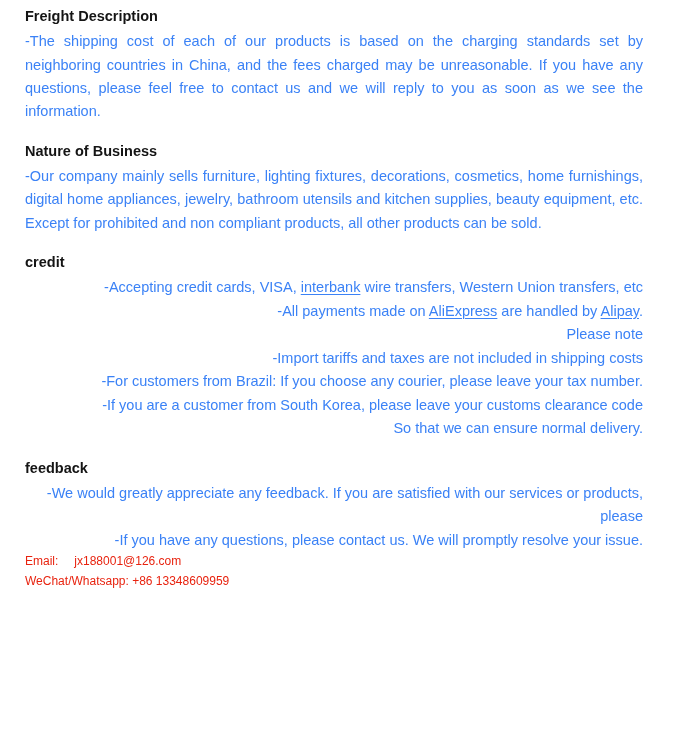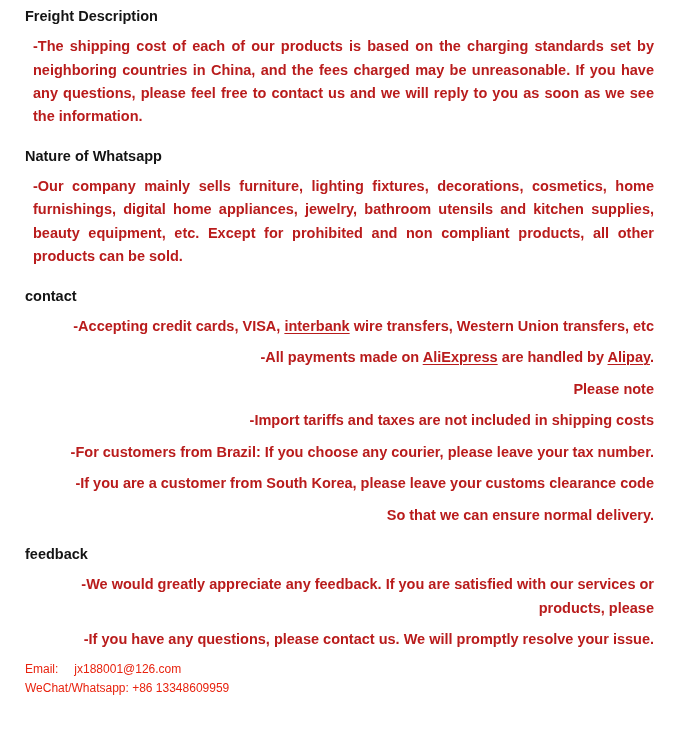--- a/index.html
+++ b/index.html
@@ -11,44 +11,43 @@
     width: 676px;
     height: 729px;
     font-family: "Liberation Sans", sans-serif;
     color: #1a1a1a;
     -webkit-font-smoothing: antialiased;
   }
   .page {
     box-sizing: border-box;
     width: 676px;
     height: 729px;
-    padding: 6px 14px 0 25px;
+    padding: 6px 33px 0 25px;
     position: relative;
   }
   .section {
     margin: 0;
   }
   .section + .section {
     margin-top: 17px;
   }
   .heading {
     font-size: 14.5px;
     font-weight: bold;
     line-height: 1.45;
     margin: 0 0 3px 0;
     color: #141414;
   }
   .para {
     font-size: 14.5px;
     line-height: 1.62;
-    margin: 8px;
+    margin: 0;
     text-align: justify;
     text-justify: inter-word;
-    color: #b91c1c;
-    font-weight: bold;
+    color: #3b82f6;
   }
   .para.nojust {
     text-align: right;
   }
   .underline {
     text-decoration: underline;
     text-decoration-thickness: 1px;
     text-underline-offset: 2px;
   }
   .contact {
@@ -71,26 +70,26 @@
 <body>
 
 <div class="page">
 
   <div class="section">
     <div class="heading">Freight Description</div>
     <p class="para">-The shipping cost of each of our products is based on the charging standards set by neighboring countries in China, and the fees charged may be unreasonable. If you have any questions, please feel free to contact us and we will reply to you as soon as we see the information.</p>
   </div>
 
   <div class="section">
-    <div class="heading">Nature of Whatsapp</div>
+    <div class="heading">Nature of Business</div>
     <p class="para">-Our company mainly sells furniture, lighting fixtures, decorations, cosmetics, home furnishings, digital home appliances, jewelry, bathroom utensils and kitchen supplies, beauty equipment, etc. Except for prohibited and non compliant products, all other products can be sold.</p>
   </div>
 
   <div class="section">
-    <div class="heading">contact</div>
+    <div class="heading">credit</div>
     <p class="para nojust"><span>-Accepting credit cards, VISA, </span><span class="underline">interbank</span><span> wire transfers, Western Union transfers, etc</span></p>
     <p class="para nojust"><span>-All payments made on </span><span class="underline">AliExpress</span><span> are handled by </span><span class="underline">Alipay</span><span>.</span></p>
     <p class="para nojust">Please note</p>
     <p class="para nojust">-Import tariffs and taxes are not included in shipping costs</p>
     <p class="para nojust">-For customers from Brazil: If you choose any courier, please leave your tax number.</p>
     <p class="para nojust">-If you are a customer from South Korea, please leave your customs clearance code</p>
     <p class="para nojust">So that we can ensure normal delivery.</p>
   </div>
 
   <div class="section">

